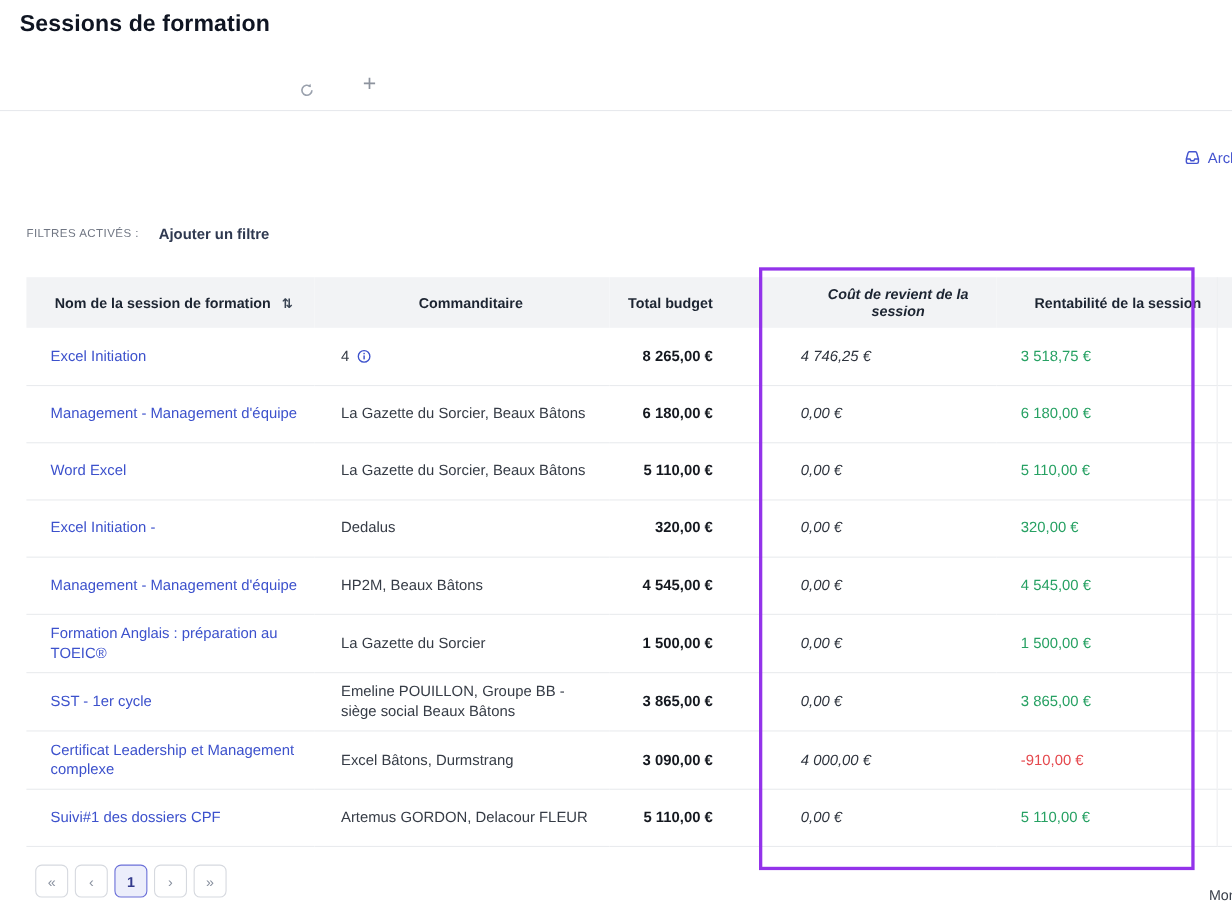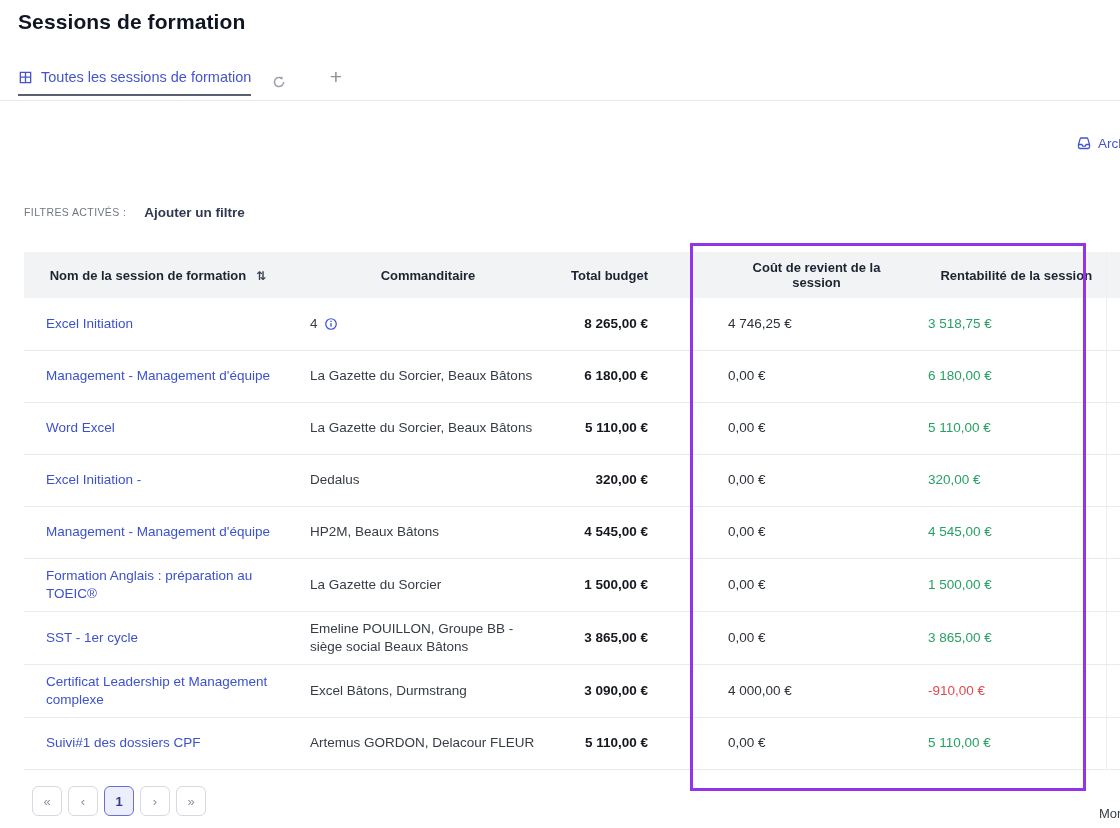--- a/index.html
+++ b/index.html
@@ -43,21 +43,21 @@
     background:#f2f3f5; font-weight:700; color:#1c2431; text-align:center; font-size:13px;
     height:46px; padding-top:0; padding-bottom:0; vertical-align:middle;
   }
   tbody td {
     border-bottom:1px solid #e9ebee; height:52px; padding-top:8px; padding-bottom:8px;
     vertical-align:middle; color:#363c46; line-height:18px;
   }
   .c-name { padding-left:22px; padding-right:16px; }
   .c-sponsor { padding-left:24px; padding-right:8px; }
   .c-budget { text-align:right; padding-right:32px; }
-  .c-cost { padding-left:48px; }
+  .c-cost { padding-left:48px;font-style:italic; }
   .c-profit { padding-left:22px; }
   .c-ghost { border-left:1px solid #edeef1; }
   td.c-budget { font-weight:700; color:#14181f; }
   td.c-cost { color:#2c323c; }
   td.c-profit.pos { color:#27a163; }
   td.c-profit.neg { color:#e5484d; }
   a.session-link { color:#3c51cc; text-decoration:none; cursor:pointer; }
   .sort { margin-left:10px; font-size:12px; color:#3a4453; cursor:pointer; }
   .sponsor-flex { display:flex; align-items:center; gap:6px; }
   .info-icon { color:#3c51cc; display:inline-flex; cursor:pointer; }
@@ -76,28 +76,20 @@
 </style>
 </head>
 <body>
 
 <div class="page">
 
   <h1 class="title">Sessions de formation</h1>
 
   <div class="tabbar-divider"></div>
 
-  <div class="tab">
-    <span style="display:inline-flex;">
-      <svg width="15" height="15" viewBox="0 0 16 16">
-          <path d="M2.5 2.5h11v11h-11z M2.5 7.5h11 M8 2.5v11" fill="none" stroke="currentColor" stroke-width="1.4"></path>
-        </svg>
-    </span>
-    <span>Toutes les sessions de formation</span>
-  </div>
 
   <button class="refresh-btn" title="">
     <svg width="14" height="14" viewBox="0 0 16 16">
         <path d="M13.2 8a5.2 5.2 0 1 1 -1.6 -3.7" fill="none" stroke="#9aa1ad" stroke-width="1.7"></path>
         <path d="M11.8 1.4 L12.1 5.0 L8.8 4.0 Z" fill="#9aa1ad"></path>
       </svg>
   </button>
 
   <button class="add-btn">+</button>
 

